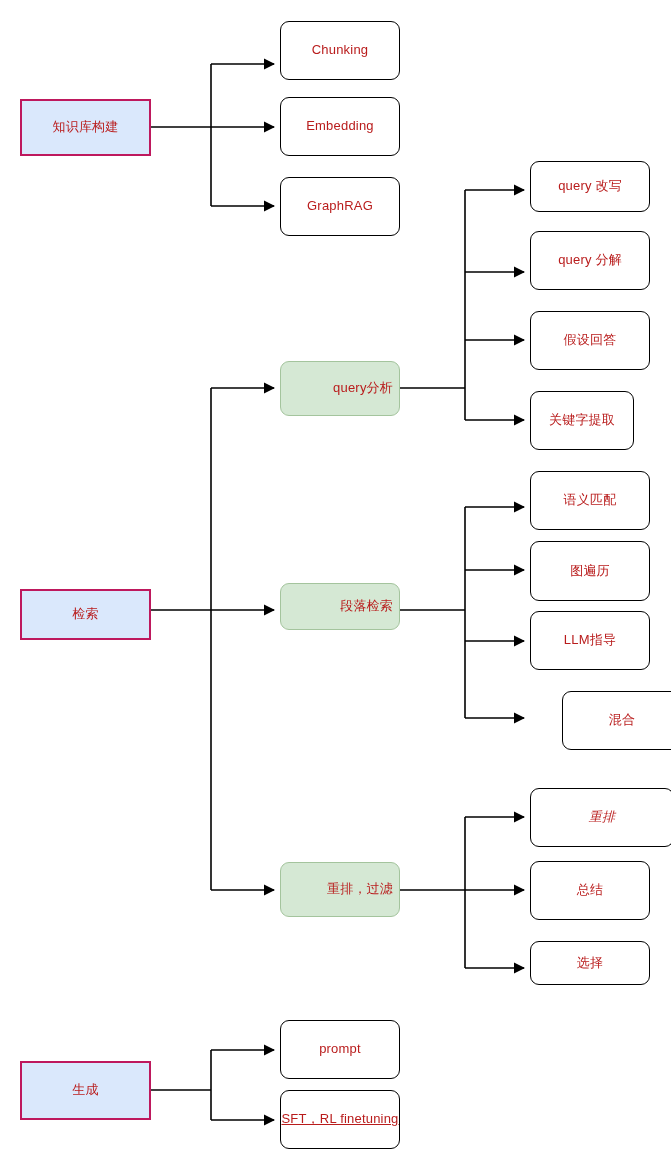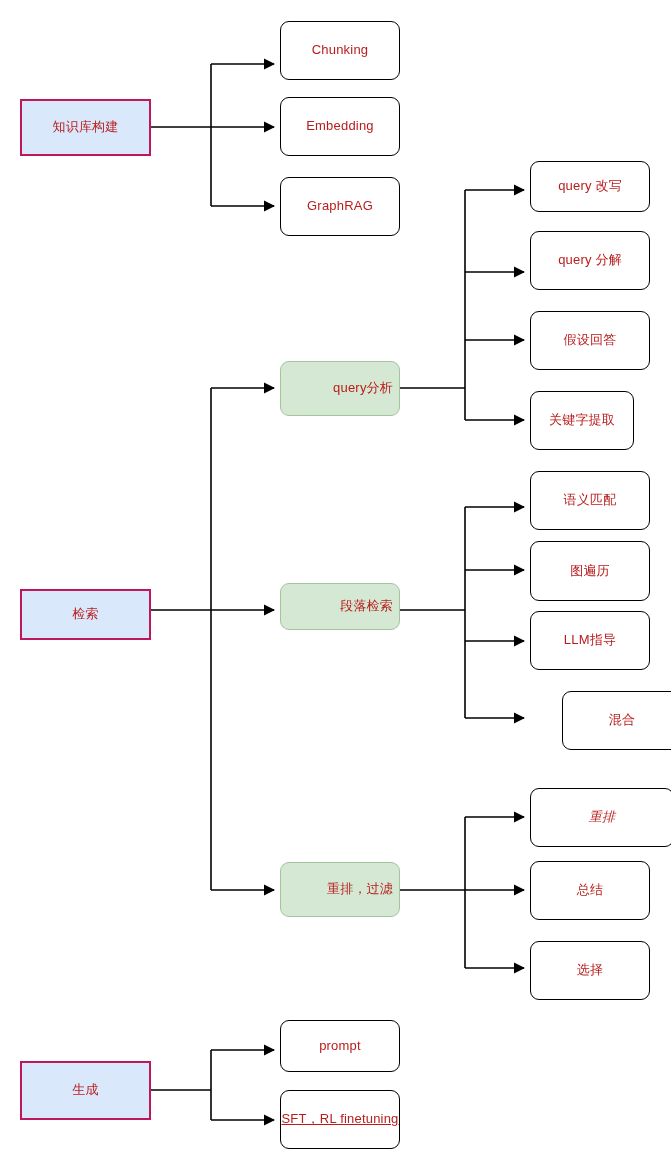--- a/index.html
+++ b/index.html
@@ -178,25 +178,25 @@
   </div>
 
   <div class="node leaf" style="left:530px; top:788px; width:144px; height:59px;font-style:italic;">
     <span class="label">重排</span>
   </div>
 
   <div class="node leaf" style="left:530px; top:861px; width:120px; height:59px;">
     <span class="label">总结</span>
   </div>
 
-  <div class="node leaf" style="left:530px; top:941px; width:120px; height:59px;">
+  <div class="node leaf" style="left:530px; top:941px; width:120px; height:44px;">
     <span class="label">选择</span>
   </div>
 
-  <div class="node leaf" style="left:280px; top:1020px; width:120px; height:52px;">
+  <div class="node leaf" style="left:280px; top:1020px; width:120px; height:59px;">
     <span class="label">prompt</span>
   </div>
 
   <div class="node leaf" style="left:280px; top:1090px; width:120px; height:59px;text-decoration:underline;">
     <span class="label">SFT，RL finetuning</span>
   </div>
 
 </div>
 
 </body></html>

